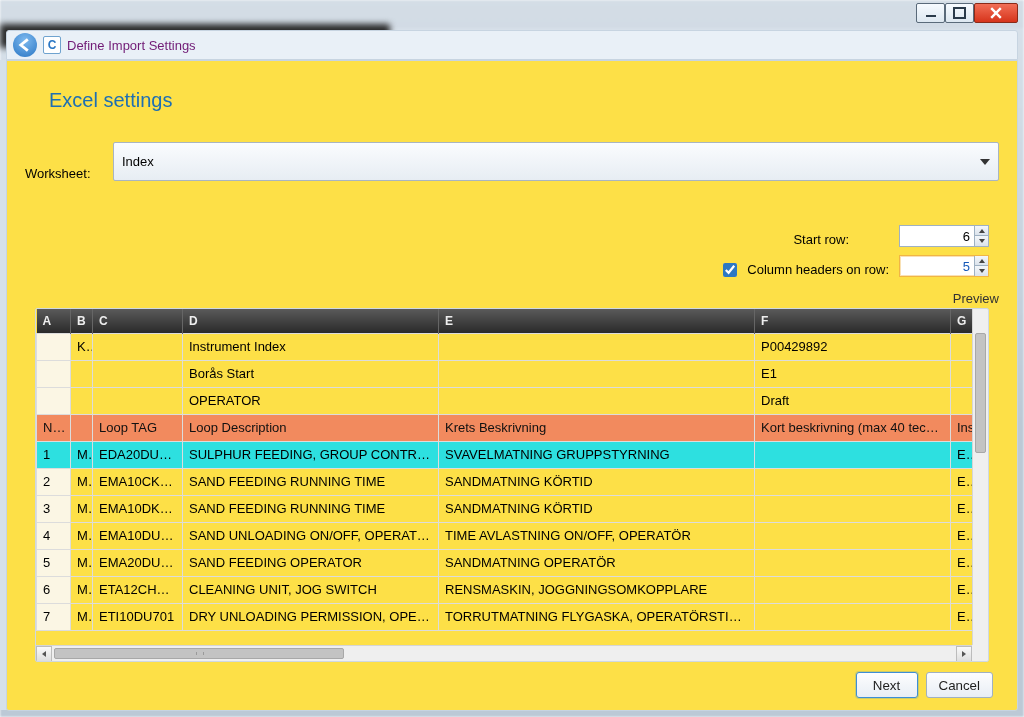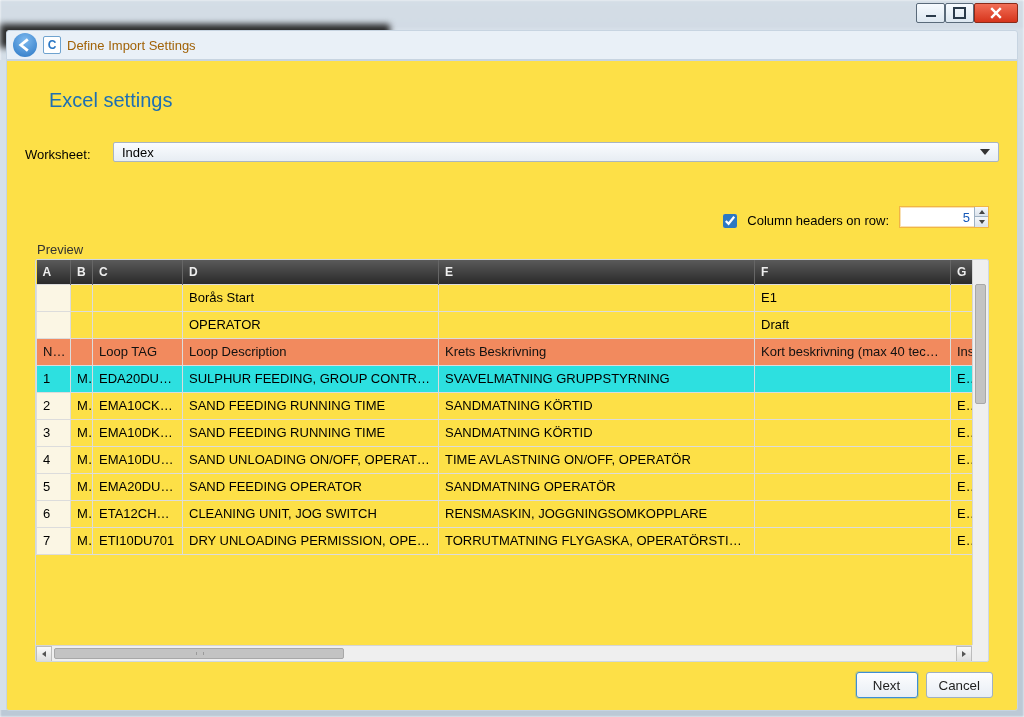--- a/index.html
+++ b/index.html
@@ -42,58 +42,58 @@
   }
   .circle-back {
     width:24px; height:24px; border-radius:50%; background:radial-gradient(circle at 50% 30%, #7db9ef, #2b77c4);
     display:flex; align-items:center; justify-content:center; color:#fff;
   }
   .circle-back svg { width:14px; height:14px; }
   .app-icon {
     width:18px; height:18px; background:#fff; border:1px solid #6fa3cf; border-radius:2px;
     display:flex; align-items:center; justify-content:center; font-size:12px; color:#2b77c4; font-weight:bold;
   }
-  .ribbon-title { color:#a16207; }
+  .ribbon-title { color:#701a75; }
 
   
   .panel {
     position:absolute; left:6px; right:6px; top:60px; bottom:6px;
     background:#fde047; border:1px solid #c7d4e1; border-radius:0 0 3px 3px;
     padding: 18px 18px 12px 18px;
     display:flex; flex-direction:column;
   }
   .panel h1 {
     color:#1e6fb3; font-weight:400; font-size:20px; margin: 10px 0 30px 24px;
   }
 
   .row { display:flex; align-items:flex-end; gap:10px; }
   .ws-row { margin:0 0 18px 0; }
   label.fld { min-width:78px; }
   .combo {
-    flex:1; height:20px; border:1px solid #a9b5c1; border-radius:2px;
+    flex:1; height:39px; border:1px solid #a9b5c1; border-radius:2px;
     background:linear-gradient(#fafcfe,#e7edf3); padding:0 8px;
     display:flex; align-items:center; justify-content:space-between;
   }
   .combo .tri { width:0; height:0; border-left:5px solid transparent; border-right:5px solid transparent; border-top:6px solid #333; }
 
   .right-stack { display:flex; flex-direction:column; gap:8px; align-items:flex-end; margin: 26px 10px 8px 0; }
   .spin {
     width:90px; height:22px; border:1px solid #9fb1c2; background:#fff; display:flex; align-items:center;
   }
   .spin input { flex:1; border:none; text-align:right; padding-right:4px; font-family:inherit; font-size:13px; background:transparent; outline:none; width:0; }
   .spin .btns { width:14px; display:flex; flex-direction:column; }
   .spin .btns div { height:10px; border-left:1px solid #9fb1c2; display:flex; align-items:center; justify-content:center; background:linear-gradient(#f4f7fa,#dbe3ec); }
   .spin .btns div:first-child { border-bottom:1px solid #9fb1c2; }
   .spin .btns svg { width:8px; height:6px; }
   .spin.hl { border-color:#f1b545; box-shadow:0 0 0 1px rgba(241,181,69,.4) inset; }
   .spin.hl input { color:#1659b8; }
 
   .chk { width:14px; height:14px; accent-color:#2c78c3; }
 
-  .preview-label { margin:6px 0 2px 12px; color:#333; }
+  .preview-label { margin:6px 0 2px 12px; color:#333;text-align:right; }
   .grid-wrap {
     flex:1; border:1px solid #cfd8e1; border-radius:2px; position:relative; overflow:hidden; margin:0 10px;
   }
   .grid-scroll {
     position:absolute; inset:0 16px 16px 0; overflow:hidden;
   }
   table.grid {
     border-collapse:collapse; width:100%; table-layout:fixed;
   }
   table.grid thead th {
@@ -164,20 +164,39 @@
 
   <div class="row ws-row">
     <label class="fld">Worksheet:</label>
     <div class="combo">
       <span>Index</span>
       <span class="tri"></span>
     </div>
   </div>
 
   <div class="right-stack">
+    <div class="row">
+      <span>Start row:</span>
+      <div style="width:30px"></div>
+      <div class="spin">
+        <input value="6" style="">
+        <div class="btns">
+          <div>
+              <svg viewBox="0 0 8 6">
+                <path d="M4 1 L7 5 L1 5 Z" fill="#444"></path>
+              </svg>
+            </div>
+          <div>
+              <svg viewBox="0 0 8 6">
+                <path d="M4 5 L1 1 L7 1 Z" fill="#444"></path>
+              </svg>
+            </div>
+        </div>
+      </div>
+    </div>
     <div class="row">
       <input type="checkbox" class="chk" checked="" style="">
       <span>Column headers on row:</span>
       <div class="spin hl">
         <input value="5" style="">
         <div class="btns">
           <div>
               <svg viewBox="0 0 8 6">
                 <path d="M4 1 L7 5 L1 5 Z" fill="#444"></path>
               </svg>
@@ -213,20 +232,29 @@
             <th>C</th>
             <th>D</th>
             <th>E</th>
             <th>F</th>
             <th>G</th>
           </tr>
         </thead>
         <tbody id="grid-body">
             <tr class="empty">
               <td class="rownum"></td>
+              <td>Kᴄ</td>
+              <td></td>
+              <td>Instrument Index</td>
+              <td></td>
+              <td>P00429892</td>
+              <td></td>
+            </tr>
+            <tr class="empty">
+              <td class="rownum"></td>
               <td></td>
               <td></td>
               <td>Borås Start</td>
               <td></td>
               <td>E1</td>
               <td></td>
             </tr>
             <tr class="empty">
               <td class="rownum"></td>
               <td></td>

